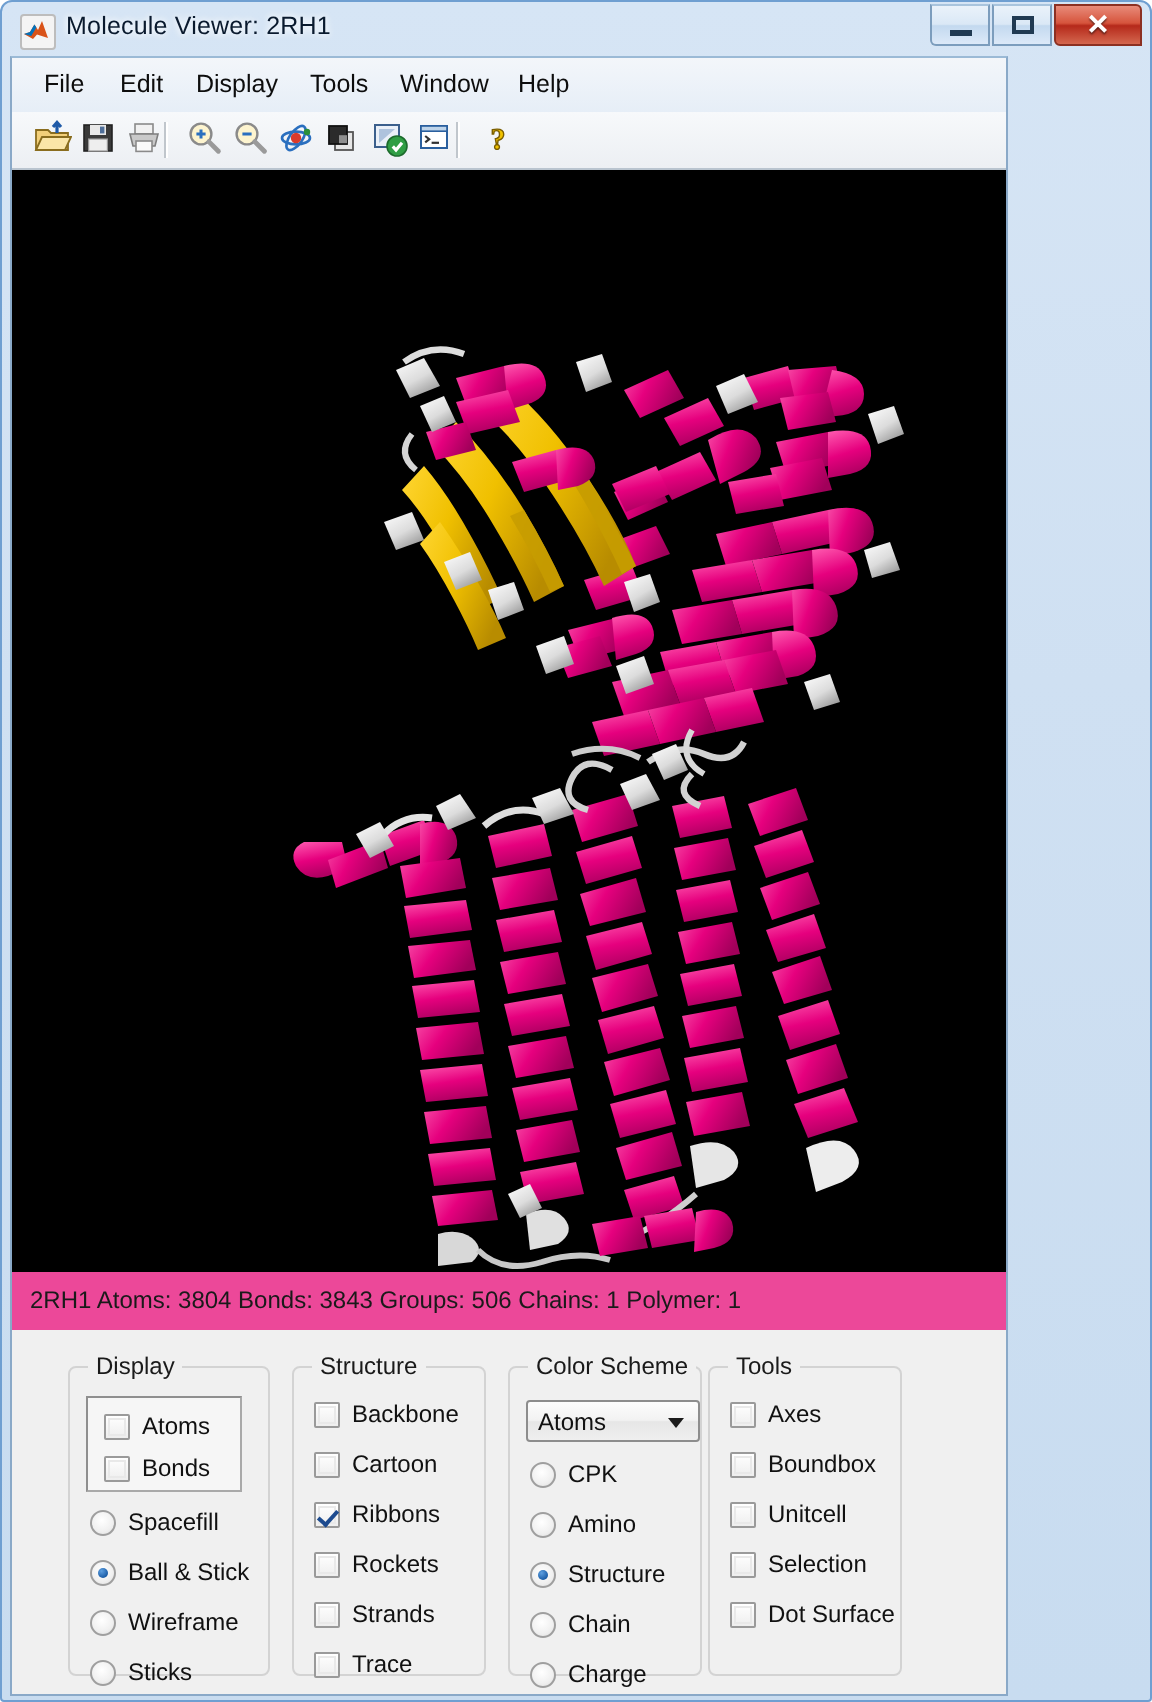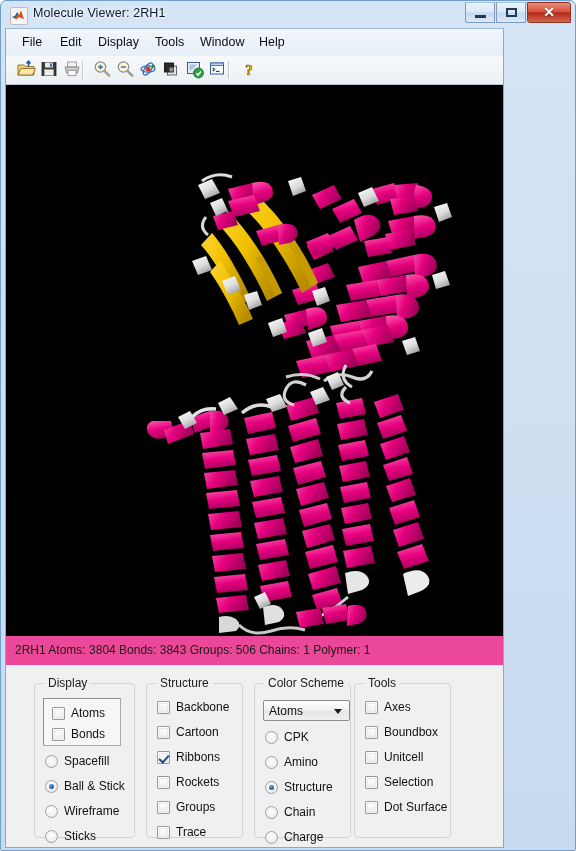--- a/index.html
+++ b/index.html
@@ -745,21 +745,21 @@
         <div class="row" style="top:66px">
           <span class="cb checked"></span>
           <span class="lbl">Ribbons</span>
         </div>
         <div class="row" style="top:91px">
           <span class="cb"></span>
           <span class="lbl">Rockets</span>
         </div>
         <div class="row" style="top:116px">
           <span class="cb"></span>
-          <span class="lbl">Groups</span>
+          <span class="lbl">Strands</span>
         </div>
         <div class="row" style="top:141px">
           <span class="cb"></span>
           <span class="lbl">Trace</span>
         </div>
       </div>
 
       <div class="group" style="left:248px; top:18px; width:97px; height:155px;">
         <div class="group-title">Color Scheme</div>
 

